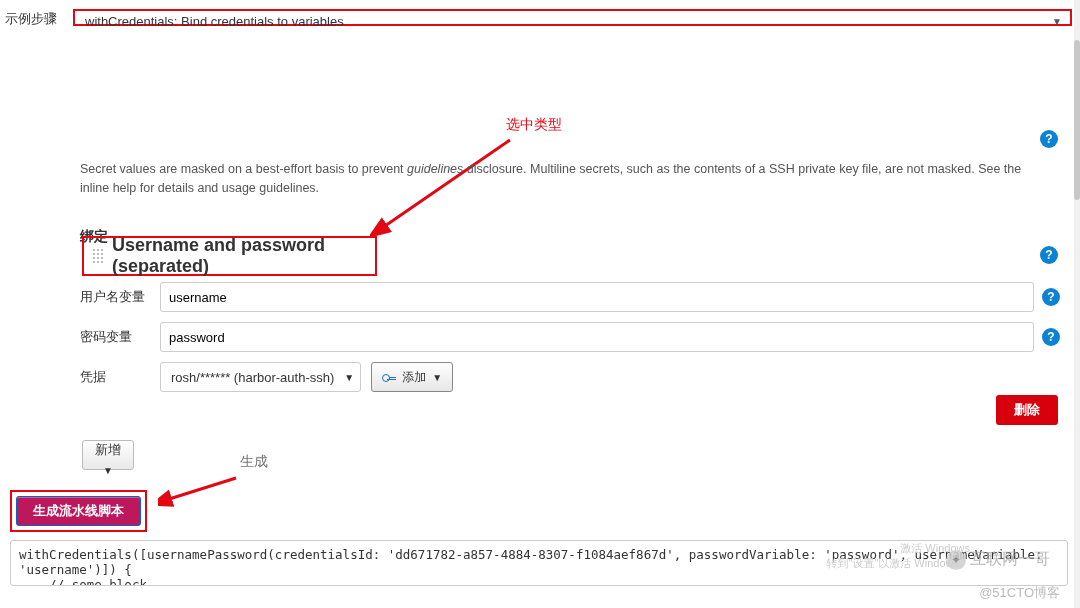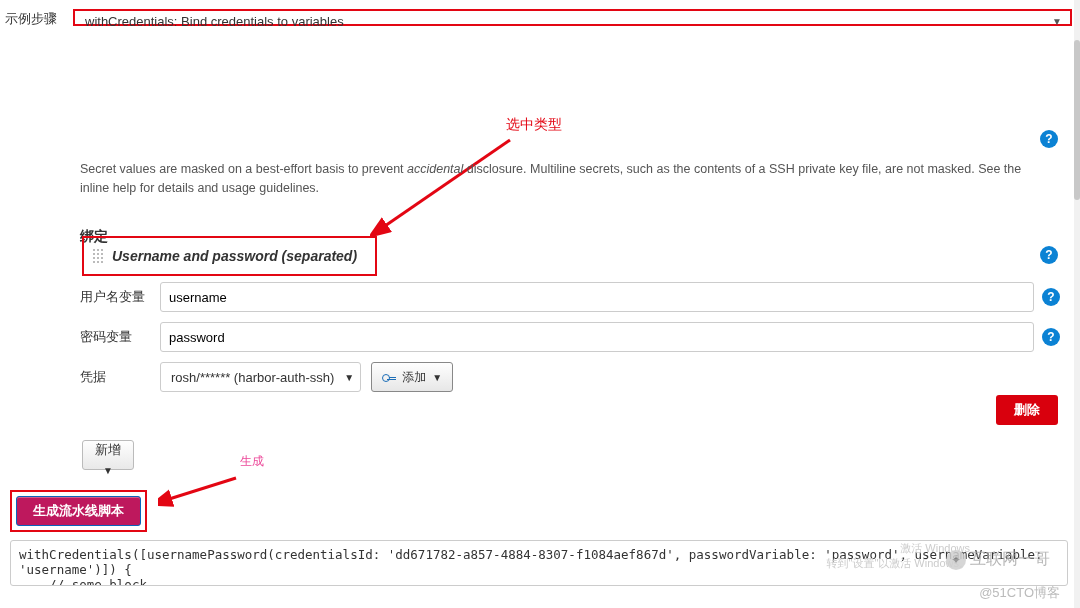--- a/index.html
+++ b/index.html
@@ -17,21 +17,21 @@
 
   .help-top { position: absolute; right: 22px; top: 130px; }
 
   .paragraph { position: absolute; left: 80px; top: 160px; right: 28px; font-size: 12.5px; color: #555; line-height: 1.5; }
   .paragraph em { font-style: italic; }
 
   .section-title { position: absolute; left: 80px; top: 204px; font-size: 14px; font-weight: bold; margin-top: 24px; }
 
   .binding-box { position: absolute; left: 82px; top: 236px; width: 295px; height: 40px; border: 2px solid #e30613; display: flex; align-items: center; padding-left: 8px; gap: 8px; }
   .drag-icon { width: 12px; height: 16px; background-image: radial-gradient(#bbb 1px, transparent 1px); background-size: 4px 4px; flex-shrink: 0; }
-  .binding-title { font-weight: bold; font-size: 14px; font-style: italic; }
+  .binding-title { font-weight: bold; font-size: 18px; }
 
   .form-area { position: absolute; left: 80px; top: 282px; right: 20px; }
   .form-row { display: flex; align-items: center; margin-bottom: 10px; }
   .form-row .flabel { width: 80px; text-align: left; padding-right: 12px; font-size: 13px; color: #333; }
   .form-row input[type="text"] { flex: 1; height: 30px; border: 1px solid #ccc; border-radius: 3px; padding: 0 8px; font-size: 13px; }
   .form-row .help-dot { margin-left: 8px; }
 
   .cred-select { height: 30px; border: 1px solid #ccc; border-radius: 3px; background: #fff; display: flex; align-items: center; padding: 0 6px 0 10px; font-size: 13px; gap: 10px; cursor: pointer; }
   .cred-select .sc { font-size: 10px; color: #333; }
 
@@ -39,21 +39,21 @@
   .key-icon { display:inline-block; width:14px; height:10px; position:relative; }
   .key-icon::before { content:""; position:absolute; left:0; top:2px; width:6px; height:6px; border:1.5px solid #1e6fb8; border-radius:50%; }
   .key-icon::after { content:""; position:absolute; left:7px; top:4.5px; width:7px; height:1.5px; background:#1e6fb8; box-shadow: -2px 2px 0 0 #1e6fb8, 0 2px 0 0 #1e6fb8; }
   .add-caret { font-size:10px; color:#333; }
 
   .delete-btn { position: absolute; right: 22px; top: 395px; background: #d9000d; color: #fff; border: none; border-radius: 3px; height: 30px; padding: 0 18px; font-size: 13px; font-weight: bold; cursor: pointer; }
 
   .new-btn { position: absolute; left: 82px; top: 440px; height: 30px; border: 1px solid #bbb; border-radius: 3px; background: linear-gradient(#fefefe,#e9e9e9); display: flex; align-items: center; padding: 0 12px; gap: 6px; font-size: 13px; cursor: pointer; flex-direction: column; }
   .new-btn .nc { font-size: 10px; }
 
-  .anno-gen { position: absolute; left: 240px; top: 453px; color: #ec4899; font-size: 12px; }
+  .anno-gen { position: absolute; left: 240px; top: 453px; color: #737373; font-size: 14px; }
 
   .gen-outer { position: absolute; left: 10px; top: 490px; border: 2px solid #e30613; padding: 4px; }
   .gen-btn { background: #be185d; border: 1px solid #0b63bb; color: #fff; font-size: 13px; font-weight: bold; height: 30px; padding: 0 16px; border-radius: 3px; cursor: pointer; box-shadow: inset 0 1px 0 rgba(255,255,255,.3); }
 
   .code-box { position: absolute; left: 10px; top: 540px; right: 12px; height: 46px; border: 1px solid #ccc; border-radius: 3px; padding: 6px 8px; font-family: Consolas, Menlo, monospace; font-size: 12.5px; color: #333; white-space: pre-wrap; overflow: hidden; background: #fff; }
 
   
   .arrow { position: absolute; pointer-events: none; }
 
   
@@ -86,21 +86,21 @@
       <marker id="ah1" markerWidth="10" markerHeight="10" refX="2" refY="3" orient="auto">
         <path d="M0,0 L0,6 L8,3 z" fill="#e30613"></path>
       </marker>
     </defs>
   <line x1="140" y1="8" x2="12" y2="96" stroke="#e30613" stroke-width="3" marker-end="url(#ah1)"></line>
 </svg>
 
 <div class="help-dot help-top">?</div>
 
 <div class="paragraph">
-  <span>Secret values are masked on a best-effort basis to prevent </span><em>accidental</em><span> disclosure. Multiline secrets, such as the contents of a SSH private key file, are not masked. See the inline help for details and usage guidelines.</span>
+  <span>Secret values are masked on a best-effort basis to prevent </span><em>guidelines</em><span> disclosure. Multiline secrets, such as the contents of a SSH private key file, are not masked. See the inline help for details and usage guidelines.</span>
 </div>
 
 <div class="section-title">绑定</div>
 
 <div class="binding-box">
   <span class="drag-icon"></span>
   <span class="binding-title">Username and password (separated)</span>
 </div>
 <div class="help-dot help-right" style="top:246px;">?</div>
 

